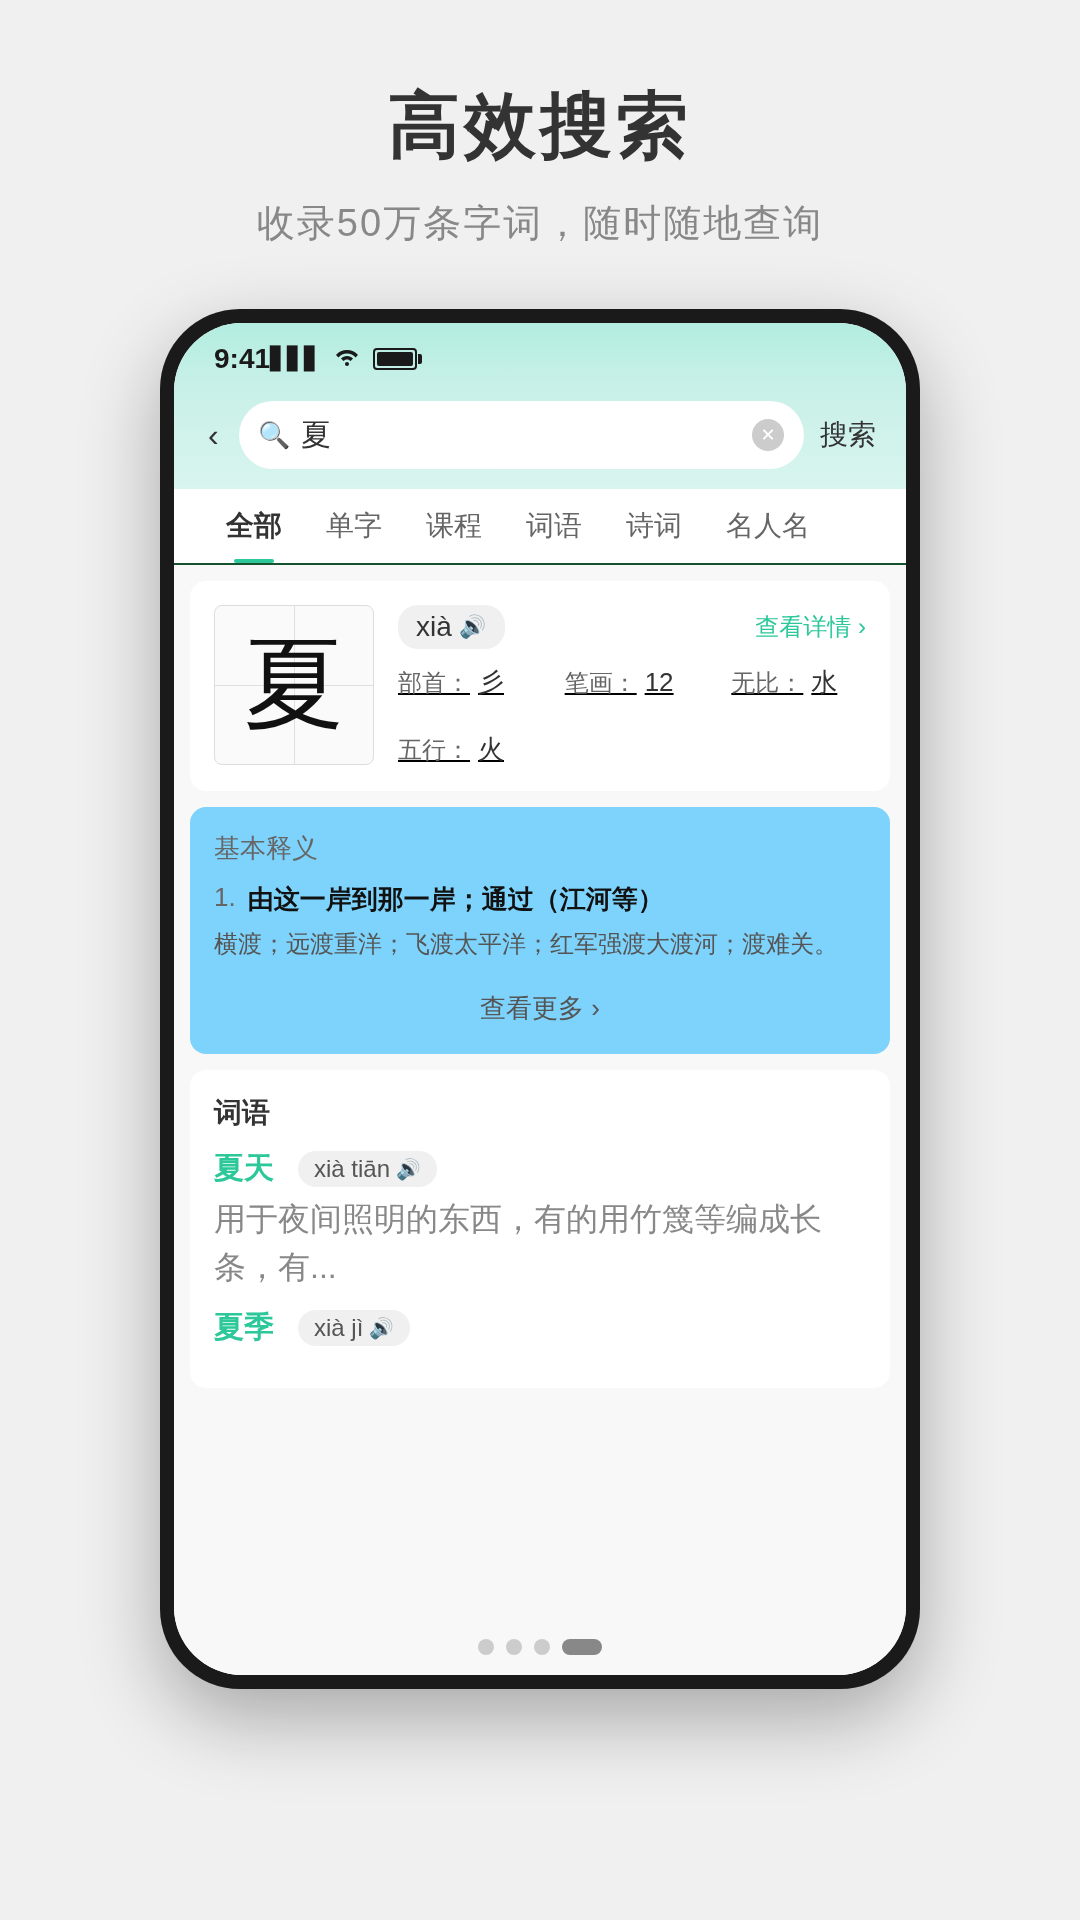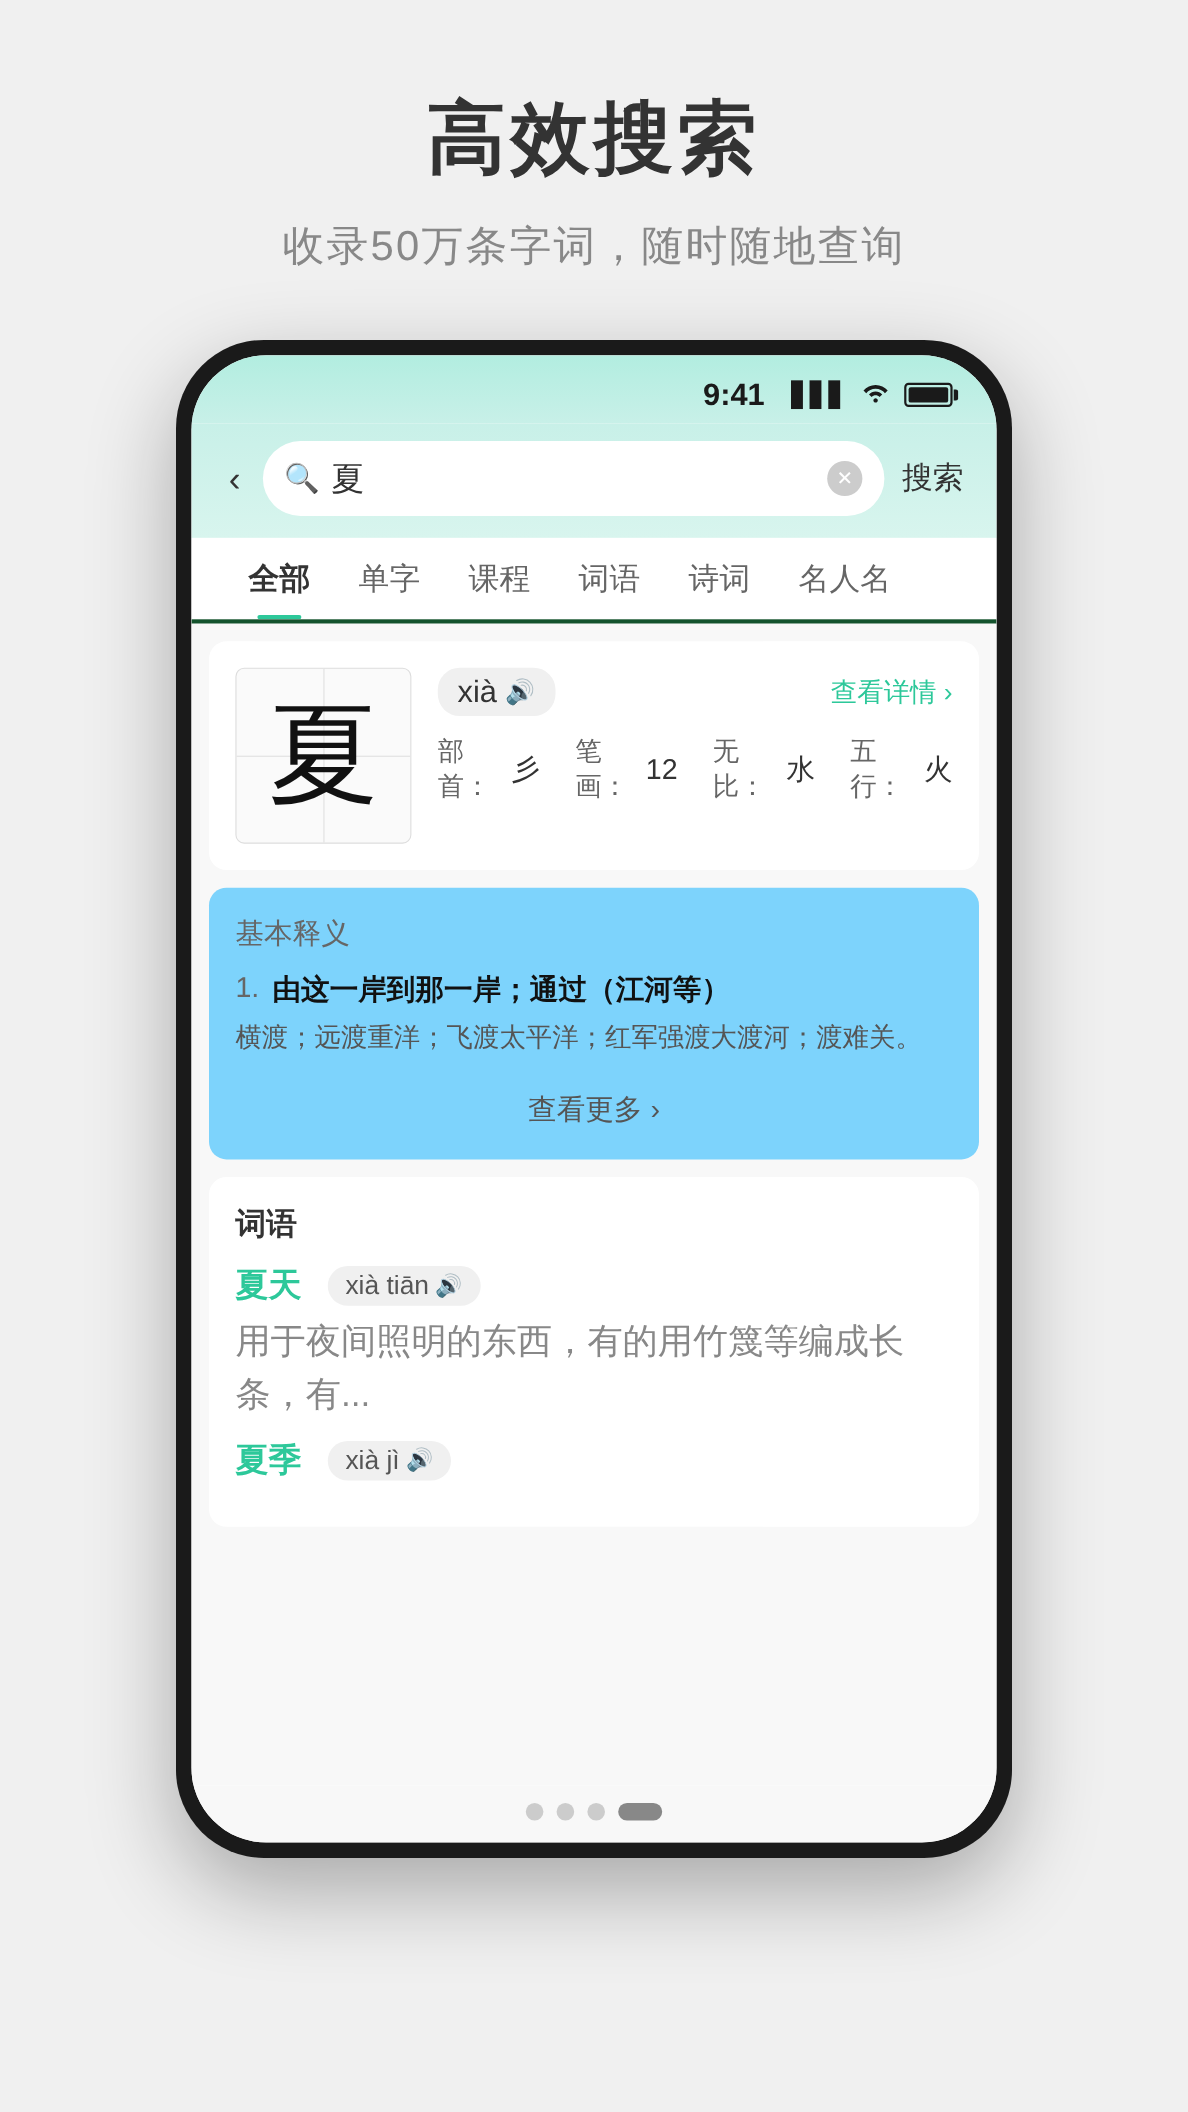--- a/index.html
+++ b/index.html
@@ -54,24 +54,23 @@
       overflow: hidden;
       display: flex;
       flex-direction: column;
     }
 
     
     .status-bar {
       background: linear-gradient(180deg, #b2ede0 0%, #c8f0e8 100%);
       padding: 20px 40px 10px;
       display: flex;
-      justify-content: flex-end;
+      justify-content: flex-start;
       align-items: center;
       flex-shrink: 0;
-      gap: 24px;
     }
 
     .status-time {
       font-size: 28px;
       font-weight: 600;
       color: #1a1a1a;
     }
 
     .status-icons {
       display: flex;
@@ -167,21 +166,21 @@
       font-weight: 500;
       cursor: pointer;
     }
 
     
     .tabs-area {
       background: #fff;
       display: flex;
       align-items: flex-start;
       padding: 0 30px;
-      border-bottom: 4px solid #14532d;
+      border-bottom: 2px solid #14532d;
       flex-shrink: 0;
       overflow: hidden;
     }
 
     .tab-item {
       font-size: 28px;
       color: #666;
       padding: 18px 22px;
       position: relative;
       white-space: nowrap;
@@ -292,22 +291,23 @@
       font-size: 24px;
       color: #2dc89a;
       cursor: pointer;
       display: flex;
       align-items: center;
       gap: 4px;
     }
 
     .char-props {
       display: grid;
-      grid-template-columns: 1fr 1fr 1fr 1fr;
+      grid-template-columns: 1fr 1fr 1fr;
       gap: 32px;
+      text-decoration: underline;
     }
 
     .prop-item {
       display: flex;
       align-items: center;
       gap: 8px;
     }
 
     .prop-label {
       font-size: 24px;

